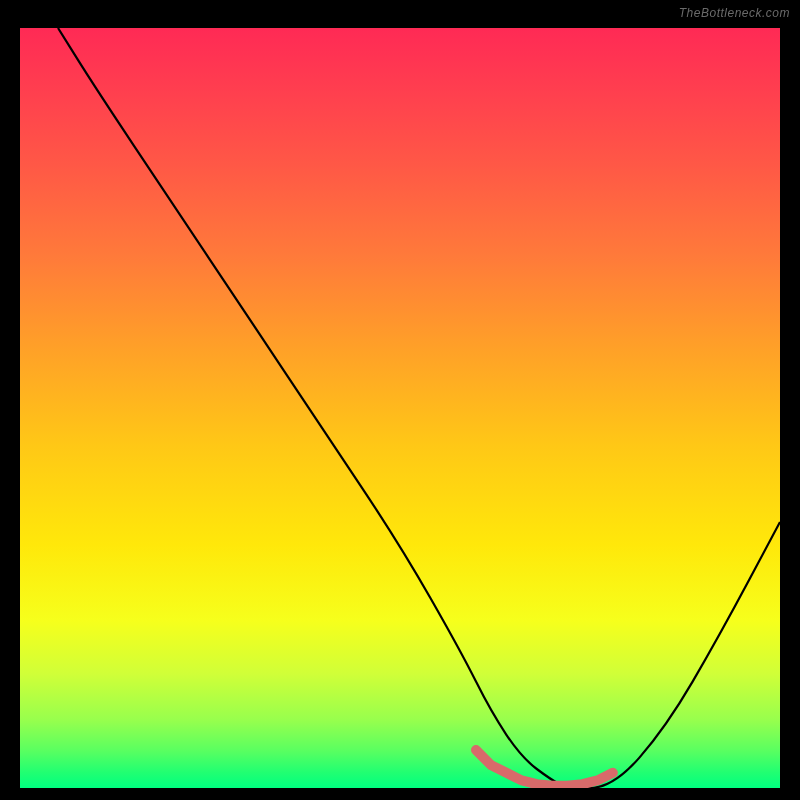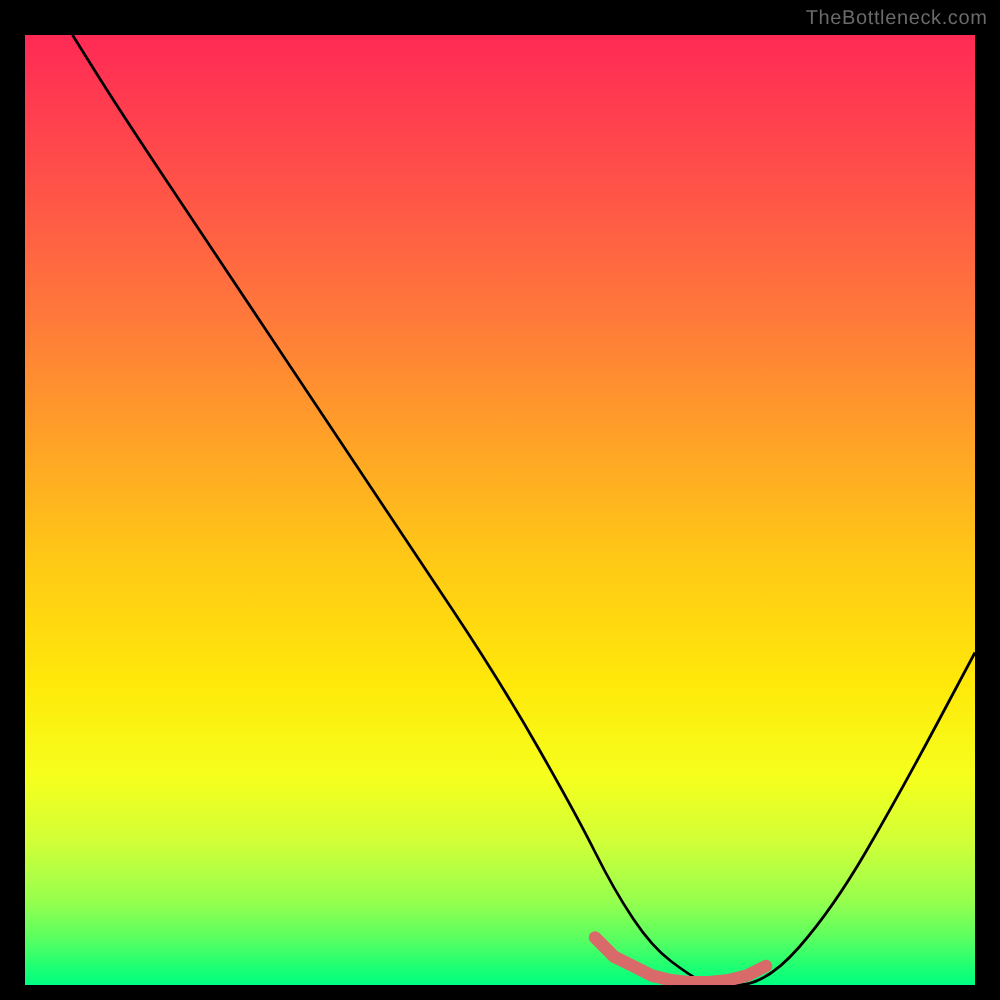--- a/index.html
+++ b/index.html
@@ -9,23 +9,24 @@
     height: 800px;
     background: #000;
     position: relative;
     font-family: Arial, sans-serif;
   }
   .watermark {
     position: absolute;
     top: 6px;
     right: 10px;
     color: #6a6a6a;
-    font-size: 16px;
+    font-size: 12px;
     font-weight: 500;
     letter-spacing: 0.5px;
+    font-style: italic;
   }
   .plot-area {
     position: absolute;
     left: 20px;
     top: 28px;
     width: 760px;
     height: 760px;
     overflow: hidden;
   }
   .gradient-bg {

